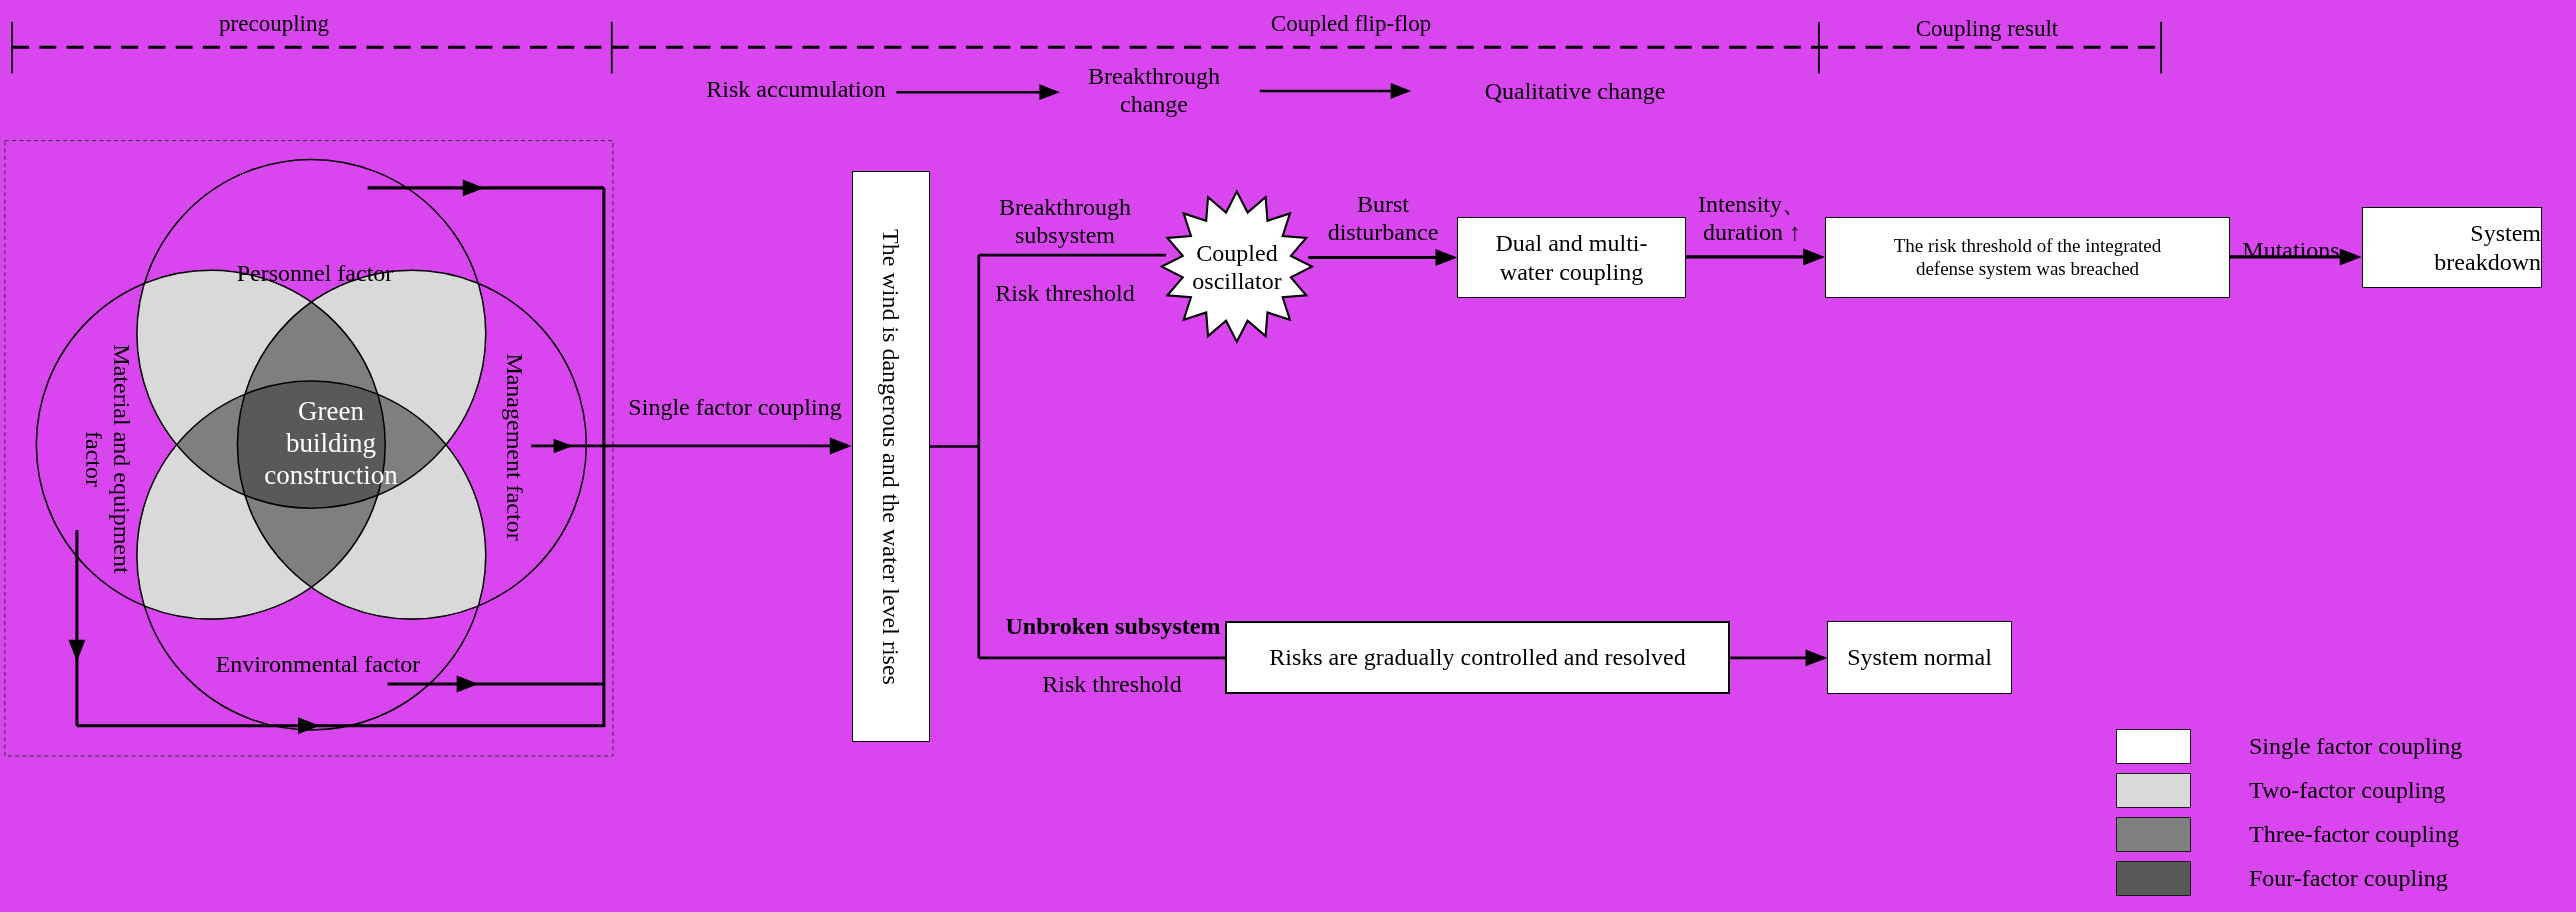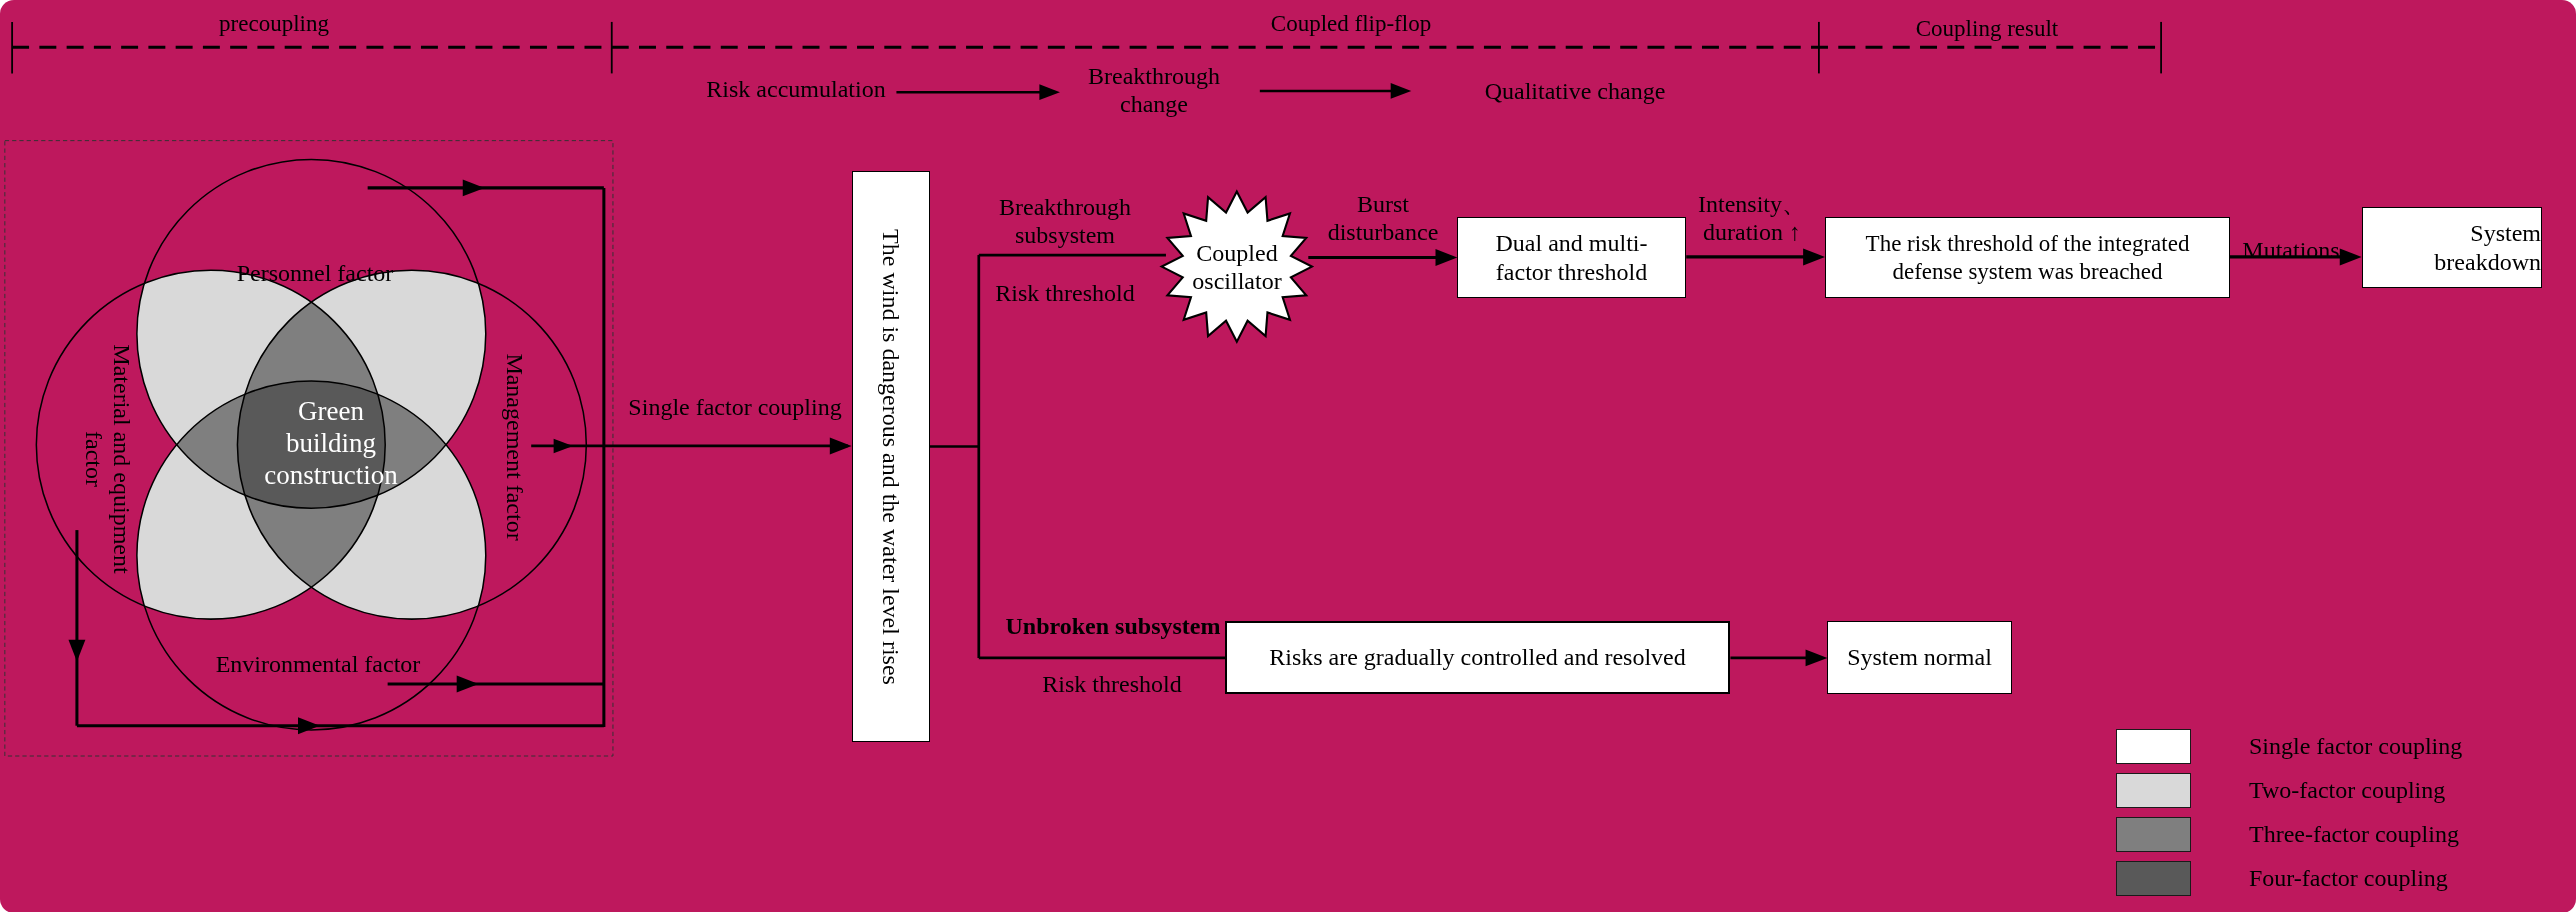--- a/index.html
+++ b/index.html
@@ -1,18 +1,18 @@
 <!DOCTYPE html>
 <html style="font-size:9.7px"><head>
 <meta charset="utf-8">
 <style>
   html,body{margin:0;padding:0;background:#ffffff;}
   #stage{
-    position:relative;width:2576px;height:913px;background:#be185d;overflow:hidden;
-    font-family:"Liberation Serif","DejaVu Serif",serif;color:#000;border-radius:14px;
+    position:relative;width:2576px;height:913px;background:#d946ef;overflow:hidden;
+    font-family:"Liberation Serif","DejaVu Serif",serif;color:#000;
   }
   #art{position:absolute;left:0;top:0;}
   .lbl{
     position:absolute;transform:translate(-50%,-50%);
     text-align:center;font-size:24px;line-height:1.18;white-space:nowrap;
   }
   .lbl.small{font-size:23px;}
   .vert{transform:translate(-50%,-50%) rotate(90deg);}
   .box{
     position:absolute;border:1.8px solid #000;background:#fff;
@@ -182,29 +182,29 @@
     <div>oscillator</div>
   </div>
 
   <div class="lbl" style="left:1383px;top:218px;">
     <div>Burst</div>
     <div>disturbance</div>
   </div>
 
   <div class="box" style="left:1457px;top:217px;width:229px;height:81px;">
     <div>Dual and multi-</div>
-    <div>factor threshold</div>
+    <div>water coupling</div>
   </div>
 
   <div class="lbl" style="left:1752px;top:218px;">
     <div>Intensity、</div>
     <div>duration ↑</div>
   </div>
 
-  <div class="box" style="left:1825px;top:217px;width:405px;height:81px;font-size:23px;">
+  <div class="box" style="left:1825px;top:217px;width:405px;height:81px;font-size:19px;">
     <div>The risk threshold of the integrated</div>
     <div>defense system was breached</div>
   </div>
 
   <div class="lbl" style="left:2291px;top:231px;margin-top:19px;">Mutations</div>
 
   <div class="box" style="left:2362px;top:207px;width:180px;height:81px;align-items:flex-end;">
     <div>System</div>
     <div>breakdown</div>
   </div>

